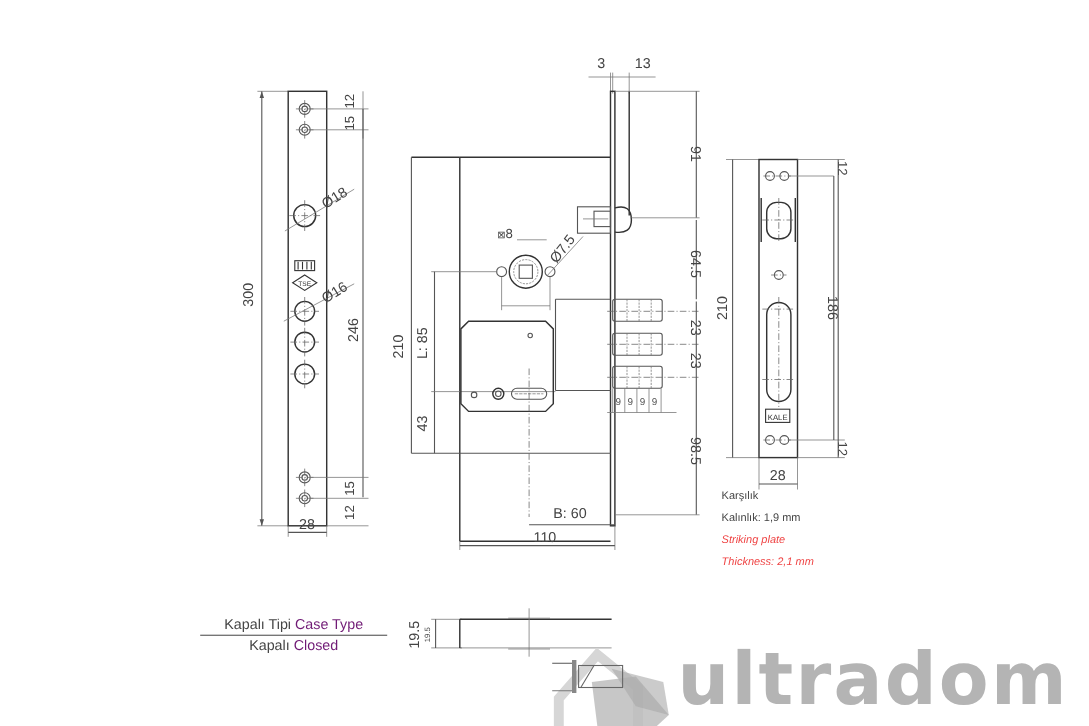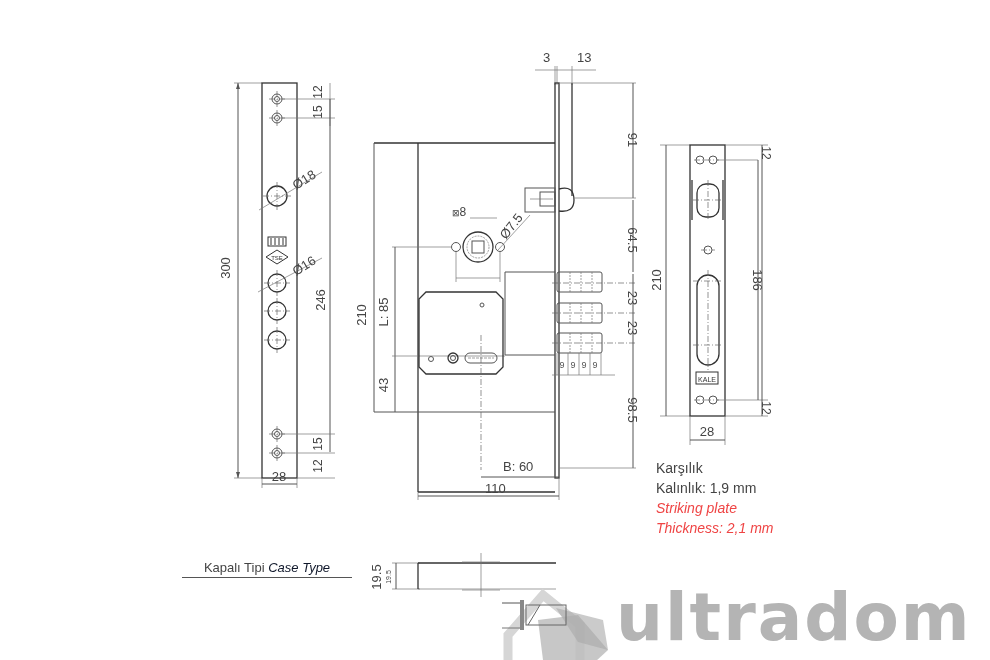--- a/index.html
+++ b/index.html
@@ -5,24 +5,24 @@
   html,body{margin:0;padding:0;background:#ffffff;}
   body{width:990px;height:660px;overflow:hidden;position:relative;font-family:"Liberation Sans",sans-serif;}
   #canvas{position:absolute;left:0;top:0;width:990px;height:660px;}
   svg text{font-family:"Liberation Sans",sans-serif;}
   .dim{font-size:13px;fill:#444;}
   .dim-s{font-size:12px;fill:#444;}
   .ln{stroke:#555;stroke-width:1;fill:none;}
   .ln2{stroke:#333;stroke-width:1.3;fill:none;}
   .thin{stroke:#777;stroke-width:0.7;fill:none;}
   .dash{stroke:#666;stroke-width:0.7;fill:none;stroke-dasharray:6 2 1 2;}
-  .note{position:absolute;left:656px;top:458px;font-size:14px;line-height:20px;color:#444;}
+  .note{position:absolute;left:656px;top:442px;font-size:10px;line-height:20px;color:#444;}
   .note .en{color:#ef4444;font-style:italic;}
   .case{position:absolute;left:178px;top:560px;width:178px;text-align:center;font-size:13px;color:#444;}
-  .case .en{color:#0f172a;font-style:italic;text-align:right;}
+  .case .en{color:#701a75;text-align:right;}
   .case .rule{height:0;border-top:1.3px solid #555;margin:2px 4px 1px 4px;}
   .logo{position:absolute;left:498px;top:540px;width:440px;height:110px;margin-top:40px;}
   .logo-word{position:absolute;left:118px;top:-2px;font-size:66px;letter-spacing:2px;color:#b4b4b4;font-family:"DejaVu Sans",sans-serif;font-weight:bold;line-height:80px;}
   .logo-tag{position:absolute;left:120px;top:74px;font-size:13.5px;color:#9a9a9a;font-family:"DejaVu Sans",sans-serif;font-weight:bold;letter-spacing:0.3px;white-space:nowrap;}
 </style>
 </head>
 <body>
 
 <svg id="canvas" viewBox="0 0 990 660" xmlns="http://www.w3.org/2000/svg">
 
@@ -338,13 +338,17 @@
   <div class="en">Striking plate</div>
   <div class="en">Thickness: 2,1 mm</div>
 </div>
 
 <div class="case">
   <div>
     <span>Kapalı Tipi</span>
     <span class="en">Case Type</span>
   </div>
   <div class="rule"></div>
+  <div>
+    <span>Kapalı</span>
+    <span class="en">Closed</span>
+  </div>
 </div>
 
 </body></html>

